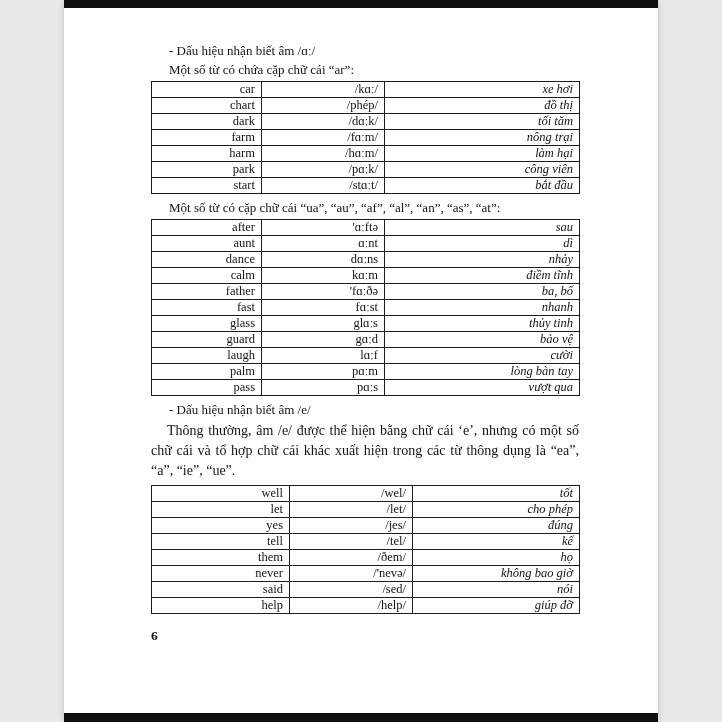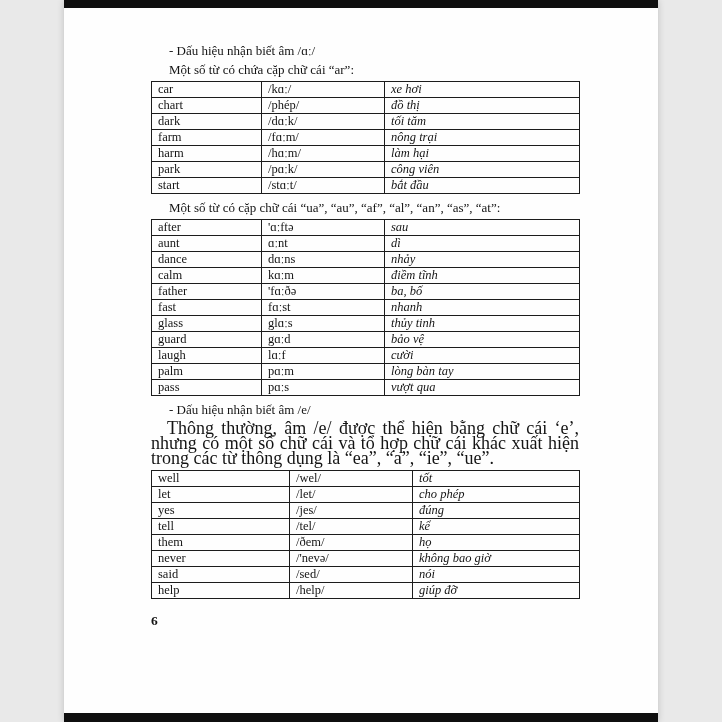--- a/index.html
+++ b/index.html
@@ -28,30 +28,31 @@
   }
   .heading, .intro {
     margin: 0;
     font-size: 13px;
     line-height: 19px;
     text-indent: 18px;
     white-space: nowrap;
   }
   .para {
     margin: 2px 0 4px;
-    font-size: 18px;
-    line-height: 15px;
+    font-size: 14px;
+    line-height: 20px;
     text-indent: 16px;
     text-align: justify;
   }
   table.word-table {
     border-collapse: collapse;
     table-layout: fixed;
     width: 428px;
     margin: 2px 0 4px;
+    text-align: right;
   }
   table.word-table td {
     border: 1px solid #1c1c1c;
     padding: 0 6px;
     height: 16px;
     line-height: 15px;
     font-size: 12.5px;
     vertical-align: middle;
     overflow: hidden;
   }

